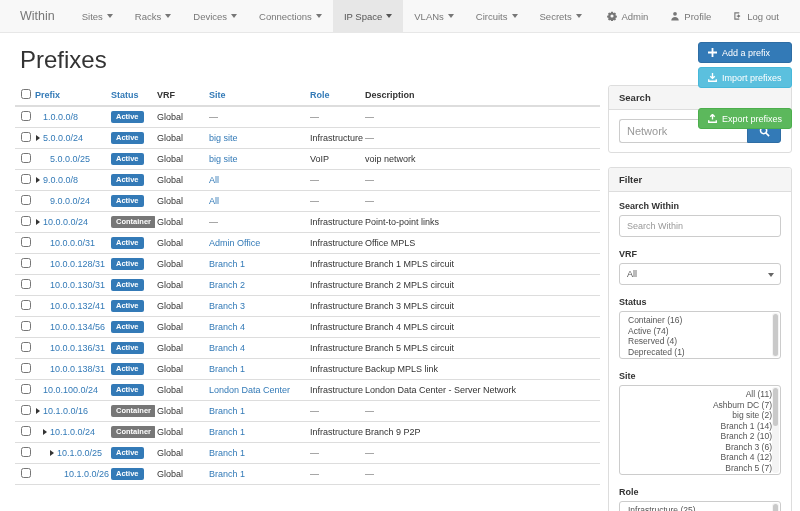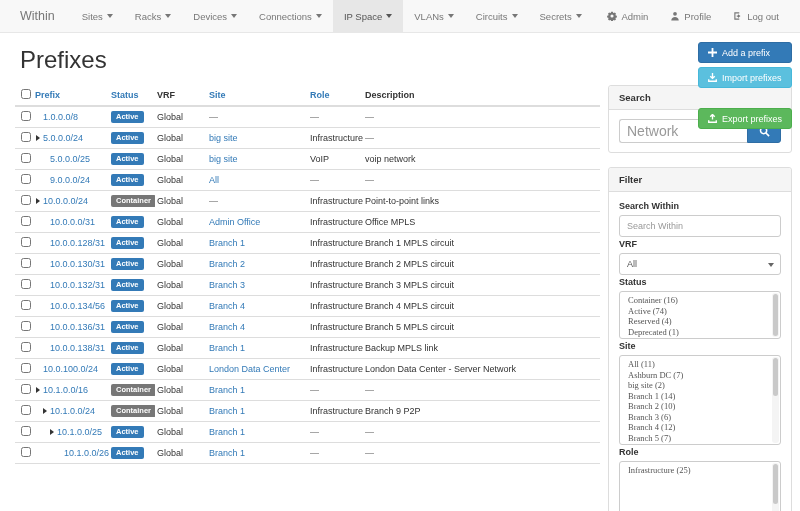--- a/index.html
+++ b/index.html
@@ -62,45 +62,45 @@
     accent-color:#fff; cursor:pointer; }
 
   
   .panel { border:1px solid #ddd; border-radius:3px; margin-bottom:14px; background:#fff; }
   .panel-heading { background:#f5f5f5; border-bottom:1px solid #ddd;
     padding:6px 10px; font-weight:bold; font-size:9.5px; color:#333;
     border-radius:3px 3px 0 0; }
   .panel-body { padding:9px 10px; }
   .input-group { display:flex; }
   .input-group input { flex:1; min-width:0; height:24px; border:1px solid #ccc;
-    border-right:none; border-radius:3px 0 0 3px; padding:0 7px; font-size:14px; color:#555; }
+    border-right:none; border-radius:3px 0 0 3px; padding:0 7px; font-size:11px; color:#555; }
   .search-btn { width:34px; height:24px; background:#337ab7; border:1px solid #2e6da4;
     border-radius:0 3px 3px 0; display:flex; align-items:center; justify-content:center;
     cursor:pointer; }
   input::placeholder { color:#999; }
-  .form-group { margin-bottom:2px; }
+  .form-group { margin-bottom:12px; }
   .form-group:last-child { margin-bottom:0; }
   .ctl-label { display:block; font-weight:bold; font-size:9px; color:#333; margin-bottom:4px; }
   .text-input { width:100%; height:22px; border:1px solid #ccc; border-radius:3px;
     padding:0 7px; font-size:9px; color:#555; }
   .select { position:relative; height:22px; border:1px solid #ccc; border-radius:3px;
     background:#fff; padding:5px 7px; font-size:9px; color:#555; cursor:pointer; }
   .select .sel-caret { position:absolute; right:6px; top:9px; width:0; height:0;
     border-left:3px solid transparent; border-right:3px solid transparent;
     border-top:4px solid #666; }
   .listbox { position:relative; border:1px solid #ccc; border-radius:3px;
     padding:3px 0; overflow:hidden; background:#fff; }
   .listbox .opt { padding:0 8px; font-size:8.5px; line-height:10.5px;
-    color:#555; white-space:nowrap; cursor:pointer;font-family:Liberation Serif, serif; }
+    color:#555; white-space:nowrap; cursor:pointer; }
   .sb { position:absolute; top:1px; right:1px; bottom:1px; width:7px;
     background:#f4f4f4; border-radius:3px; }
   .sb .thumb { position:absolute; left:1px; right:1px; background:#c9c9c9;
     border-radius:3px; cursor:grab; }
   .lb-status { height:48px; }
-  .lb-site { height:90px; }
+  .lb-site { height:90px;text-align:right; }
   .lb-role { height:90px; }
 </style>
 </head>
 <body>
 
 <div class="navbar">
   <div class="brand">Within</div>
   <div class="nav-left" id="nav-left">
       <div class="nav-item">
         <span>Sites</span>
@@ -242,20 +242,31 @@
               <td><input type="checkbox" class="cb" style=""></td>
               <td><span class="indent" style="width: 15px;"></span><a class="cell-link">5.0.0.0/25</a></td>
               <td><span class="badge badge-active">Active</span></td>
               <td>Global</td>
               <td><a class="cell-link">big site</a></td>
               <td>VoIP</td>
               <td>voip network</td>
             </tr>
             <tr>
               <td><input type="checkbox" class="cb" style=""></td>
+              <td><span class="indent" style="width: 8px;">
+                  <span class="arrow"></span>
+                </span><a class="cell-link">9.0.0.0/8</a></td>
+              <td><span class="badge badge-active">Active</span></td>
+              <td>Global</td>
+              <td><a class="cell-link">All</a></td>
+              <td class="muted">—</td>
+              <td class="muted">—</td>
+            </tr>
+            <tr>
+              <td><input type="checkbox" class="cb" style=""></td>
               <td><span class="indent" style="width: 15px;"></span><a class="cell-link">9.0.0.0/24</a></td>
               <td><span class="badge badge-active">Active</span></td>
               <td>Global</td>
               <td><a class="cell-link">All</a></td>
               <td class="muted">—</td>
               <td class="muted">—</td>
             </tr>
             <tr>
               <td><input type="checkbox" class="cb" style=""></td>
               <td><span class="indent" style="width: 8px;">
@@ -289,21 +300,21 @@
               <td><input type="checkbox" class="cb" style=""></td>
               <td><span class="indent" style="width: 15px;"></span><a class="cell-link">10.0.0.130/31</a></td>
               <td><span class="badge badge-active">Active</span></td>
               <td>Global</td>
               <td><a class="cell-link">Branch 2</a></td>
               <td>Infrastructure</td>
               <td>Branch 2 MPLS circuit</td>
             </tr>
             <tr>
               <td><input type="checkbox" class="cb" style=""></td>
-              <td><span class="indent" style="width: 15px;"></span><a class="cell-link">10.0.0.132/31</a></td>
+              <td><span class="indent" style="width: 15px;"></span><a class="cell-link">10.0.0.132/41</a></td>
               <td><span class="badge badge-active">Active</span></td>
               <td>Global</td>
               <td><a class="cell-link">Branch 3</a></td>
               <td>Infrastructure</td>
               <td>Branch 3 MPLS circuit</td>
             </tr>
             <tr>
               <td><input type="checkbox" class="cb" style=""></td>
               <td><span class="indent" style="width: 15px;"></span><a class="cell-link">10.0.0.134/56</a></td>
               <td><span class="badge badge-active">Active</span></td>

